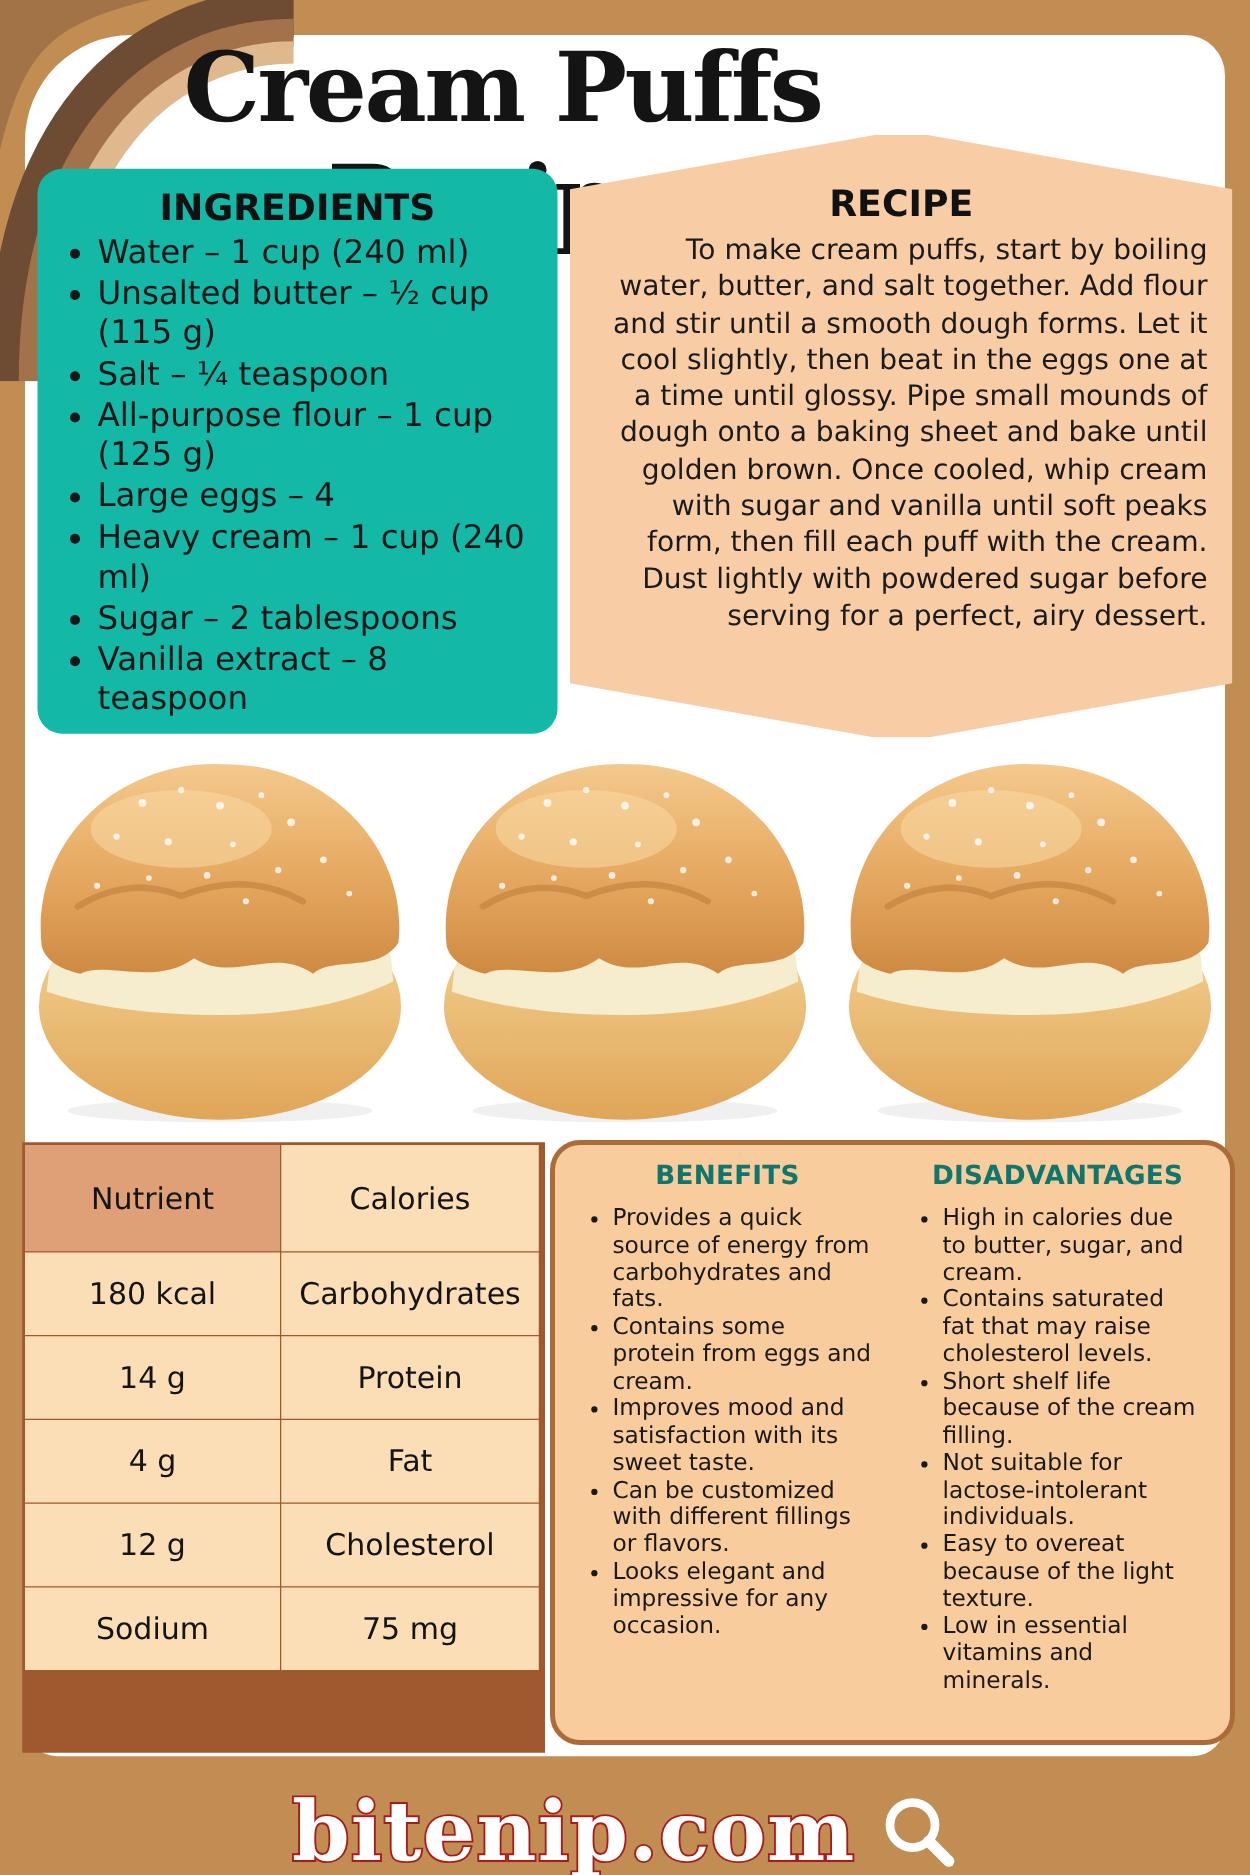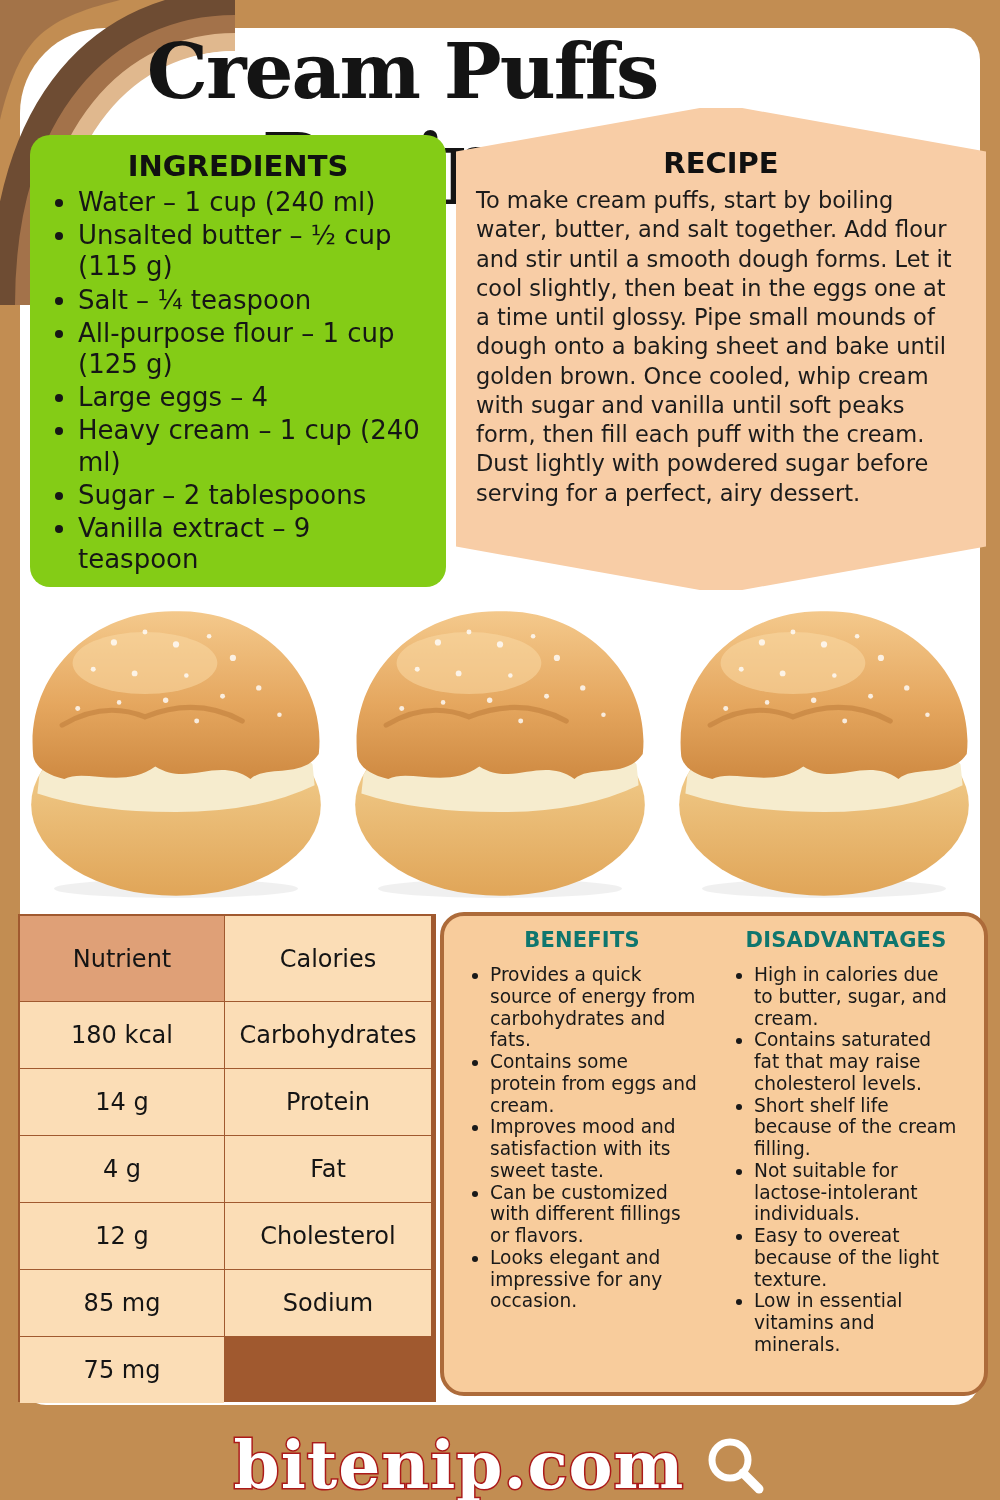--- a/index.html
+++ b/index.html
@@ -13,31 +13,31 @@
   
   .corner-swirl{position:absolute;left:0;top:0;width:235px;height:305px;pointer-events:none;}
 
   
   .title{position:absolute;left:0;top:26px;width:804px;text-align:center;
          font-family:"DejaVu Serif","Liberation Serif",serif;font-weight:700;
          font-size:77px;letter-spacing:-2px;color:#141414;}
 
   
   .ingredients{position:absolute;left:30px;top:135px;width:416px;height:452px;
-               background:#84cc16;border-radius:20px;box-sizing:border-box;padding:12px 14px 10px 14px;}
+               background:#14b8a6;border-radius:20px;box-sizing:border-box;padding:12px 14px 10px 14px;}
   .ingredients h2{margin:2px 0 4px 0;text-align:center;font-size:29px;color:#111;}
   .ingredients ul{margin:0;padding:0 0 0 34px;}
   .ingredients li{font-size:26px;line-height:1.2;color:#161616;margin:0 0 2px 0;}
 
   
   .recipe{position:absolute;left:456px;top:108px;width:530px;height:482px;background:#f8cda6;
           clip-path:polygon(46% 0,54% 0,100% 9%,100% 91%,54% 100%,46% 100%,0 91%,0 9%);
           box-sizing:border-box;padding:38px 20px 0 20px;}
   .recipe h2{margin:0 0 6px 0;text-align:center;font-size:29px;color:#111;}
-  .recipe p{margin:0;text-align:left;font-size:22.5px;line-height:1.3;color:#1b1b1b;}
+  .recipe p{margin:0;text-align:right;font-size:22.5px;line-height:1.3;color:#1b1b1b;}
 
   
   .puffs{position:absolute;left:20px;top:597px;width:960px;height:308px;
          display:flex;justify-content:space-between;align-items:center;}
   .puff{width:312px;height:300px;}
 
   
   .table{position:absolute;left:18px;top:914px;width:414px;height:484px;
          display:grid;grid-template-columns:204px 206px;grid-template-rows:85px repeat(6,66px);
          border:2px solid #a0592f;background:#a0592f;grid-gap:1px;}
@@ -81,21 +81,21 @@
   <div class="ingredients">
     <h2>INGREDIENTS</h2>
     <ul>
       <li>Water – 1 cup (240 ml)</li>
       <li>Unsalted butter – ½ cup (115 g)</li>
       <li>Salt – ¼ teaspoon</li>
       <li>All-purpose flour – 1 cup (125 g)</li>
       <li>Large eggs – 4</li>
       <li>Heavy cream – 1 cup (240 ml)</li>
       <li>Sugar – 2 tablespoons</li>
-      <li>Vanilla extract – 9 teaspoon</li>
+      <li>Vanilla extract – 8 teaspoon</li>
     </ul>
   </div>
 
   <div class="recipe">
     <h2>RECIPE</h2>
     <p>To make cream puffs, start by boiling water, butter, and salt together. Add flour and stir until a smooth dough forms. Let it cool slightly, then beat in the eggs one at a time until glossy. Pipe small mounds of dough onto a baking sheet and bake until golden brown. Once cooled, whip cream with sugar and vanilla until soft peaks form, then fill each puff with the cream. Dust lightly with powdered sugar before serving for a perfect, airy dessert.</p>
   </div>
 
   <svg width="0" height="0" style="position:absolute">
     <defs>
@@ -153,21 +153,20 @@
     <div class="cell hdr">Nutrient</div>
     <div class="cell">Calories</div>
     <div class="cell">180 kcal</div>
     <div class="cell">Carbohydrates</div>
     <div class="cell">14 g</div>
     <div class="cell">Protein</div>
     <div class="cell">4 g</div>
     <div class="cell">Fat</div>
     <div class="cell">12 g</div>
     <div class="cell">Cholesterol</div>
-    <div class="cell">85 mg</div>
     <div class="cell">Sodium</div>
     <div class="cell">75 mg</div>
   </div>
 
   <div class="panel">
     <div class="col">
       <h3>BENEFITS</h3>
       <ul>
         <li>Provides a quick source of energy from carbohydrates and fats.</li>
         <li>Contains some protein from eggs and cream.</li>

